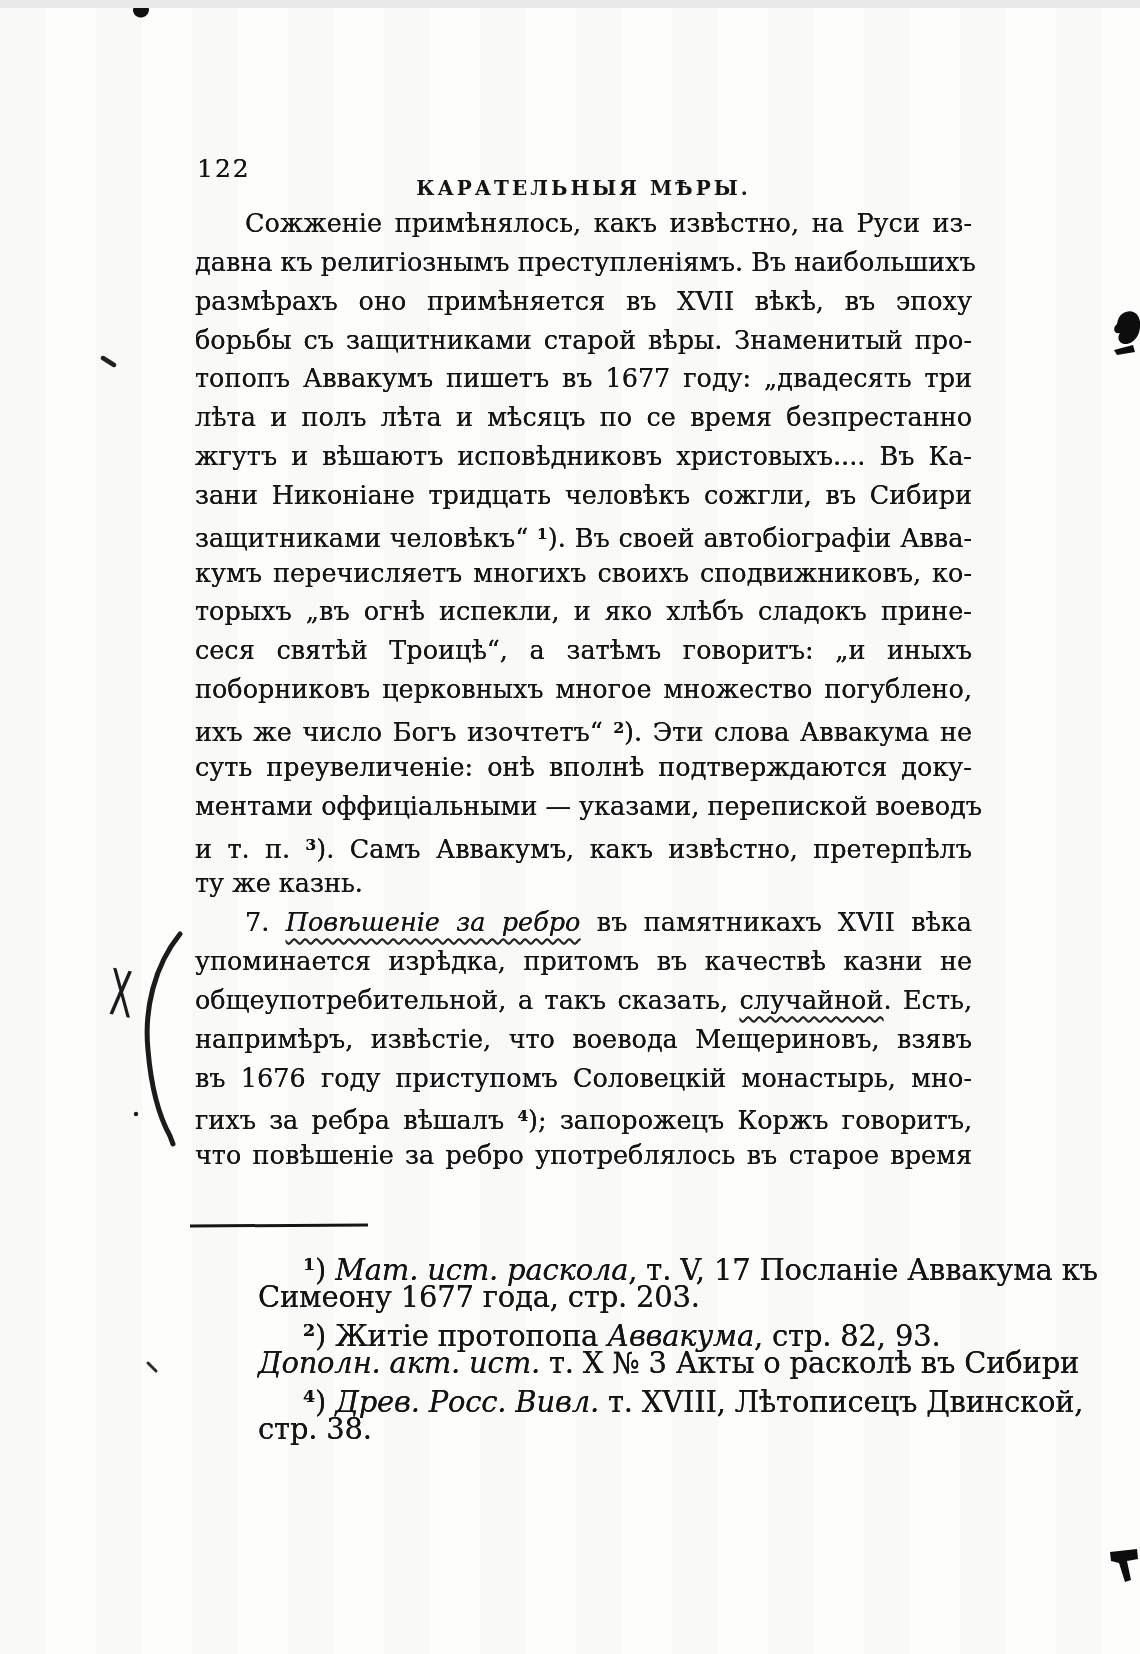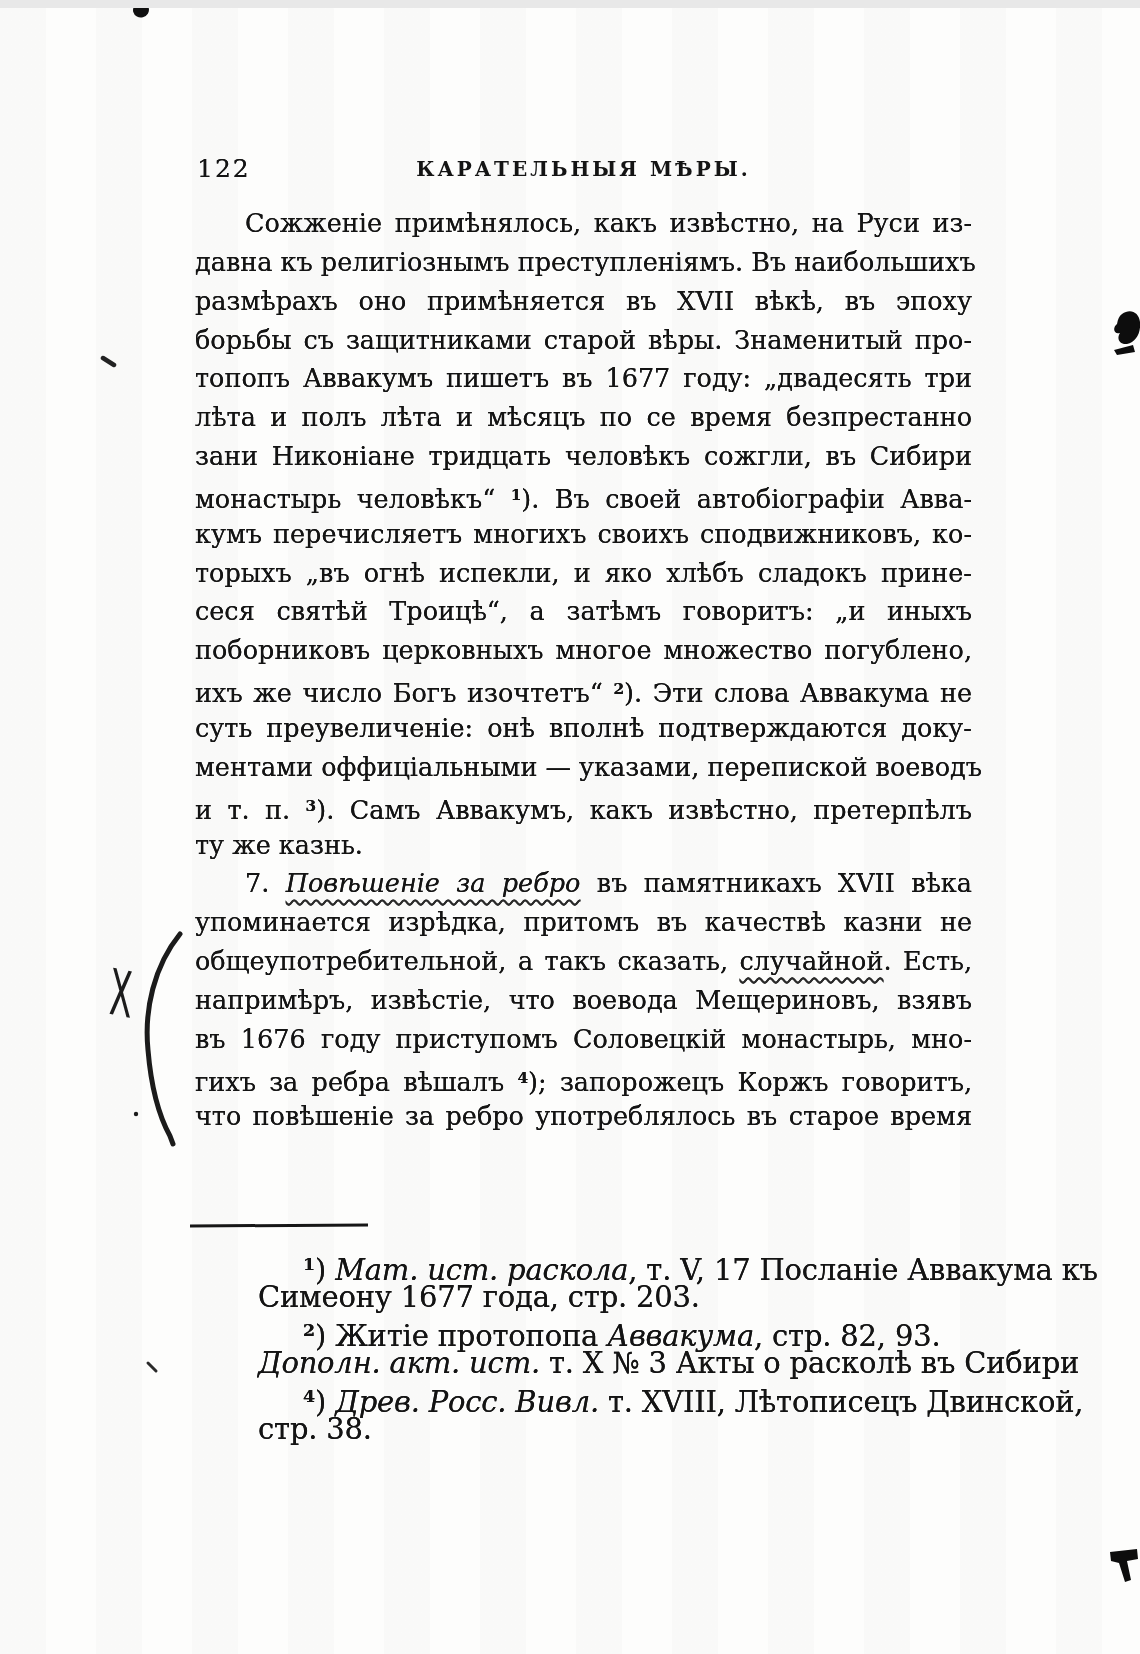--- a/index.html
+++ b/index.html
@@ -16,21 +16,21 @@
     color:#141414;
     overflow:hidden;
   }
   .header{position:absolute;top:146px;left:195px;width:777px;height:30px;}
   .pagenum{
     position:absolute;left:2px;top:0;
     font-size:25px;line-height:30px;letter-spacing:2px;
     text-shadow:0 0 0.5px rgba(0,0,0,0.85);
   }
   .runtitle{
-    position:absolute;left:0;right:0;top:2px;
+    position:absolute;left:0;right:0;top:21px;
     text-align:center;
     font-size:20px;line-height:26px;font-weight:bold;letter-spacing:3px;
   }
   .bodytext{position:absolute;top:196px;left:195px;width:777px;}
   .foottext{position:absolute;top:1240px;left:258px;width:694px;letter-spacing:-0.2px;}
   .bline{
     height:38.85px;line-height:38.6px;font-size:25.5px;
     text-align:justify;text-align-last:justify;
     text-shadow:0 0 0.6px rgba(0,0,0,0.9);
     overflow:visible;white-space:nowrap;
@@ -81,22 +81,23 @@
     <div class="runtitle">КАРАТЕЛЬНЫЯ МѢРЫ.</div>
   </div>
 
   <div class="bodytext" id="bodytext">
       <div class="bline ind"><span>Сожженіе примѣнялось, какъ извѣстно, на Руси из-</span></div>
       <div class="bline"><span>давна къ религіознымъ преступленіямъ. Въ наибольшихъ</span></div>
       <div class="bline"><span>размѣрахъ оно примѣняется въ XVII вѣкѣ, въ эпоху</span></div>
       <div class="bline"><span>борьбы съ защитниками старой вѣры. Знаменитый про-</span></div>
       <div class="bline"><span>топопъ Аввакумъ пишетъ въ 1677 году: „двадесять три</span></div>
       <div class="bline"><span>лѣта и полъ лѣта  и мѣсяцъ по се время безпрестанно</span></div>
+      <div class="bline"><span>жгутъ и вѣшаютъ исповѣдниковъ христовыхъ.... Въ Ка-</span></div>
       <div class="bline"><span>зани Никоніане тридцать  человѣкъ сожгли, въ Сибири</span></div>
-      <div class="bline"><span>монастырь человѣкъ“ </span><span class="s-sup">1</span><span>). Въ своей автобіографіи Авва-</span></div>
+      <div class="bline"><span>защитниками человѣкъ“ </span><span class="s-sup">1</span><span>). Въ своей автобіографіи Авва-</span></div>
       <div class="bline"><span>кумъ перечисляетъ многихъ своихъ сподвижниковъ, ко-</span></div>
       <div class="bline"><span>торыхъ „въ огнѣ испекли, и яко хлѣбъ сладокъ прине-</span></div>
       <div class="bline"><span>сеся святѣй Троицѣ“, а затѣмъ говоритъ: „и иныхъ</span></div>
       <div class="bline"><span>поборниковъ церковныхъ многое множество погублено,</span></div>
       <div class="bline"><span>ихъ же число Богъ изочтетъ“ </span><span class="s-sup">2</span><span>). Эти слова Аввакума не</span></div>
       <div class="bline"><span>суть преувеличеніе: онѣ вполнѣ подтверждаются доку-</span></div>
       <div class="bline"><span>ментами оффиціальными — указами, перепиской воеводъ</span></div>
       <div class="bline"><span>и т. п. </span><span class="s-sup">3</span><span>). Самъ Аввакумъ, какъ извѣстно, претерпѣлъ</span></div>
       <div class="bline nj"><span>ту же казнь.</span></div>
       <div class="bline ind"><span>7. </span><span class="s-iu">Повѣшеніе за ребро</span><span> въ памятникахъ XVII вѣка</span></div>

